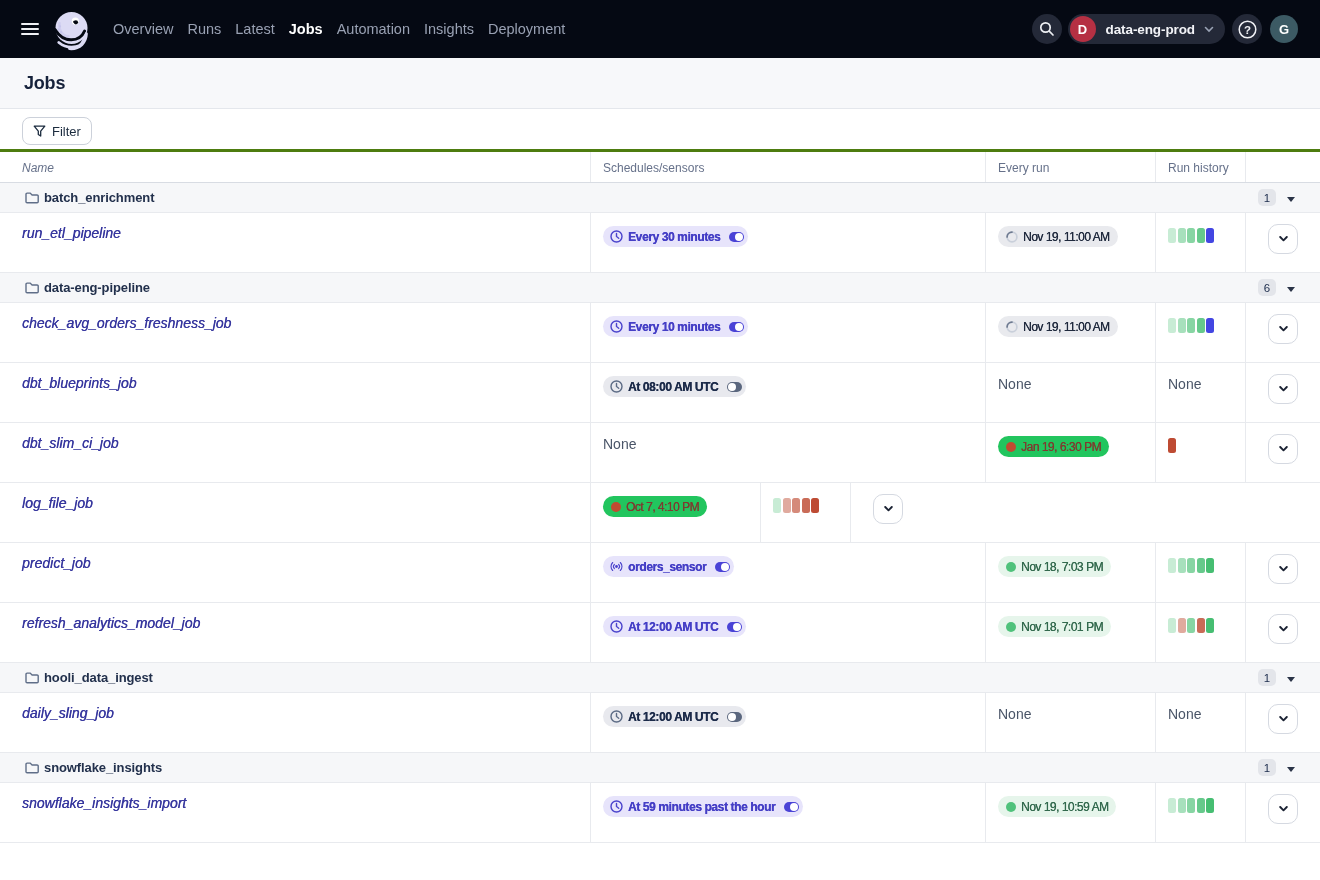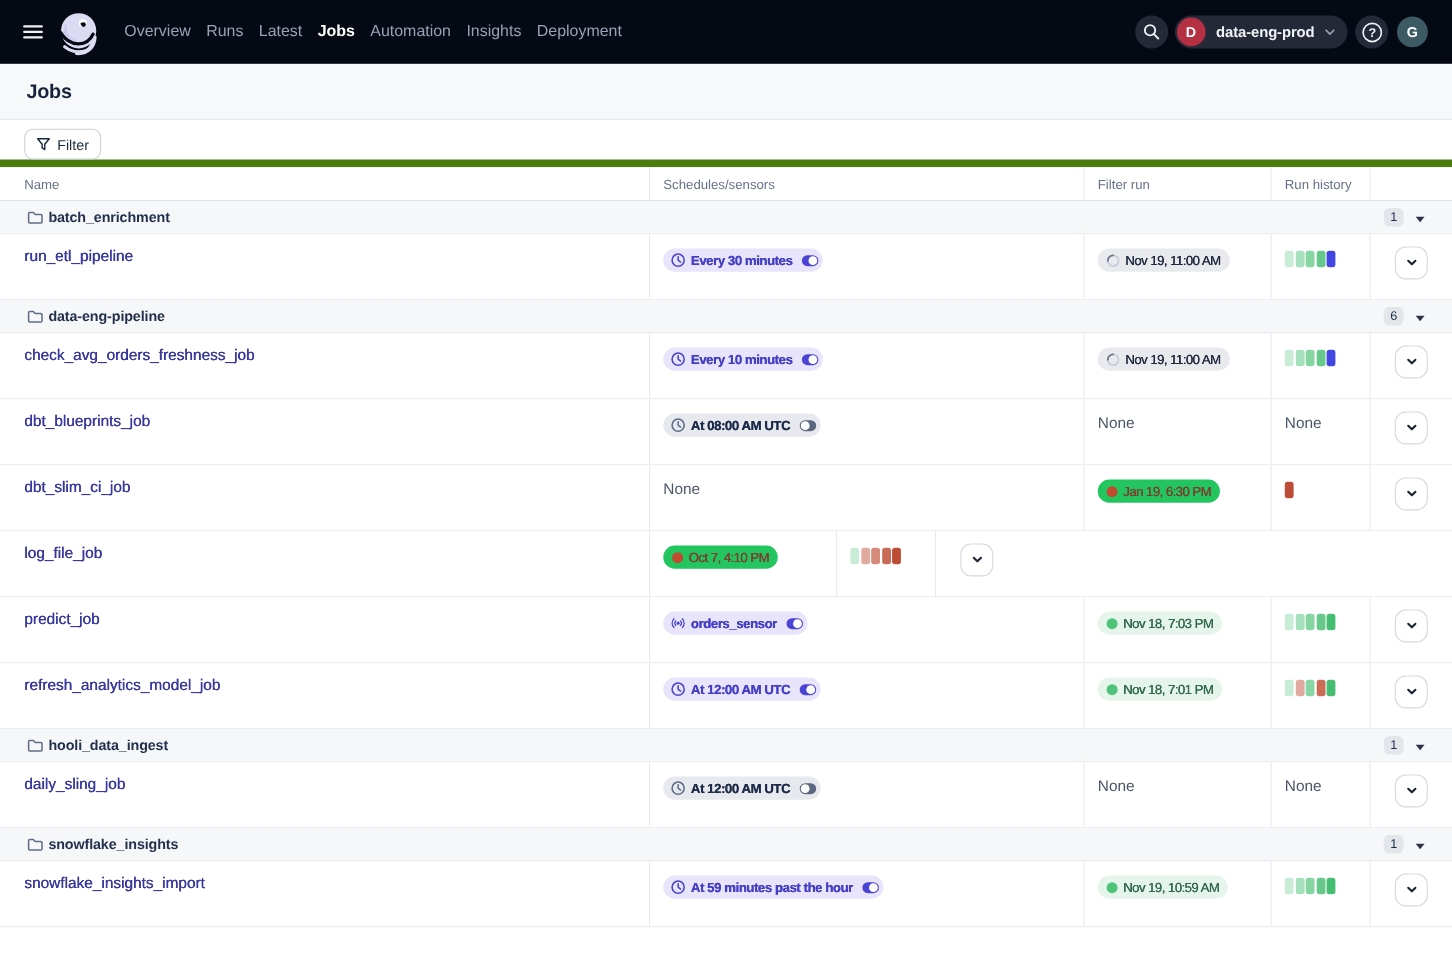--- a/index.html
+++ b/index.html
@@ -15,26 +15,26 @@
 .navlinks a.active { color:#ffffff; font-weight:700; }
 .nav-right { margin-left:auto; display:flex; align-items:center; }
 .circbtn { width:30px; height:30px; border-radius:50%; background:#242938; display:flex; align-items:center; justify-content:center; }
 .deppill { height:30px; border-radius:15px; background:#242938; display:flex; align-items:center; padding:2px; margin-left:6px; }
 .dep-d { width:26px; height:26px; border-radius:50%; background:#b53043; color:#fff; font-size:13px; font-weight:700; display:flex; align-items:center; justify-content:center; }
 .dep-label { color:#f2f3f7; font-size:13.5px; font-weight:700; margin:0 9px 0 10px; letter-spacing:-0.1px;}
 .helpbtn { margin-left:7px; }
 .avatar { width:28px; height:28px; border-radius:50%; background:#3c5a64; color:#fff; font-size:13px; font-weight:700; display:flex; align-items:center; justify-content:center; margin-left:8px; margin-right:22px; }
 
 .pagehead { height:51px; background:#f7f8fa; border-bottom:1px solid #e4e7ec; display:flex; align-items:center; padding-left:24px; font-size:18px; font-weight:700; color:#16223b; letter-spacing:-0.2px; }
-.filterband { height:43px; background:#fff; border-bottom:7px solid #4d7c0f; }
+.filterband { height:43px; background:#fff; border-bottom:3px solid #4d7c0f; }
 .filterbtn { display:inline-flex; align-items:center; gap:6px; height:28px; margin:8px 0 0 22px; padding:0 10px; border:1px solid #ccd1da; border-radius:8px; background:#fff; font-size:13px; color:#1b2b3e; }
 
 .hdr { height:31px; display:flex; border-bottom:1px solid #d8dce3; background:#fff; }
 .hdr div { font-size:12px; color:#66718a; line-height:33px; }
-.c1 { width:590px; padding-left:22px; }
+.c1 { width:590px; padding-left:22px;font-style:italic; }
 .c2 { width:395px; padding-left:12px; }
 .c3 { width:170px; padding-left:12px; }
 .c4 { width:90px;  padding-left:12px; }
 .c5 { width:75px;  }
 .hdr .c2, .hdr .c3, .hdr .c4, .hdr .c5 { border-left:1px solid #e8eaee; }
 .grow { height:30px; background:#f6f7f9; border-bottom:1px solid #e8eaee; display:flex; align-items:center; padding-left:24px; }
 .grow .gname { font-size:13px; font-weight:700; color:#22304c; margin-left:4px; letter-spacing:-0.1px;}
 .grow .badge { margin-left:auto; width:18px; height:17px; background:#e3e5ea; border-radius:5px; font-size:11.5px; color:#1b2b4b; display:flex; align-items:center; justify-content:center; }
 .grow .tri { width:0; height:0; border-left:4.5px solid transparent; border-right:4.5px solid transparent; border-top:5.5px solid #2a3347; margin-left:11px; margin-right:25px; margin-top:4px; }
 .jrow { height:60px; display:flex; border-bottom:1px solid #e8eaee; background:#fff; }
@@ -124,21 +124,21 @@
   <div class="filterbtn">
     <svg width="13" height="13" viewBox="0 0 13 13">
         <path d="M1.2 1.2 h10.6 l-4.1 4.9 v4.9 l-2.4 -1.5 v-3.4 z" fill="none" stroke="#1b2b3e" stroke-width="1.3" stroke-linejoin="round"></path>
       </svg>
     Filter
   </div>
 </div>
 <div class="hdr">
   <div class="c1">Name</div>
     <div class="c2">Schedules/sensors</div>
-    <div class="c3">Filter run</div>
+    <div class="c3">Every run</div>
     <div class="c4">Run history</div>
     <div class="c5"></div>
 </div>
 <div id="tbl">
     <div class="grow">
       <svg width="16" height="16" viewBox="0 0 16 16">
         <path d="M2 4.2 a1.1 1.1 0 0 1 1.1 -1.1 h3.1 l1.9 1.9 h5 a1.1 1.1 0 0 1 1.1 1.1 v5.6 a1.1 1.1 0 0 1 -1.1 1.1 h-10 a1.1 1.1 0 0 1 -1.1 -1.1 z" fill="none" stroke="#5f6e88" stroke-width="1.4"></path>
       </svg>
       <span class="gname">batch_enrichment</span>
       <span class="badge">1</span>

